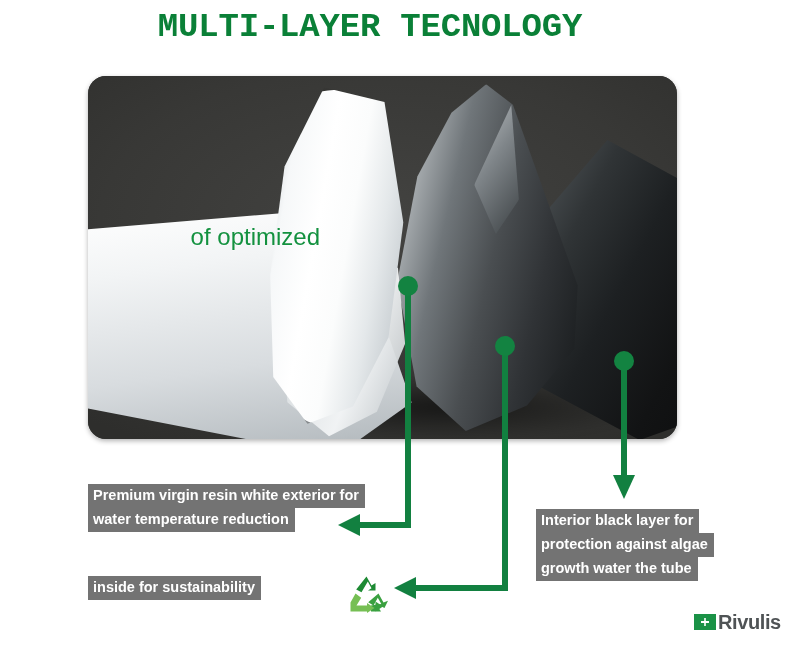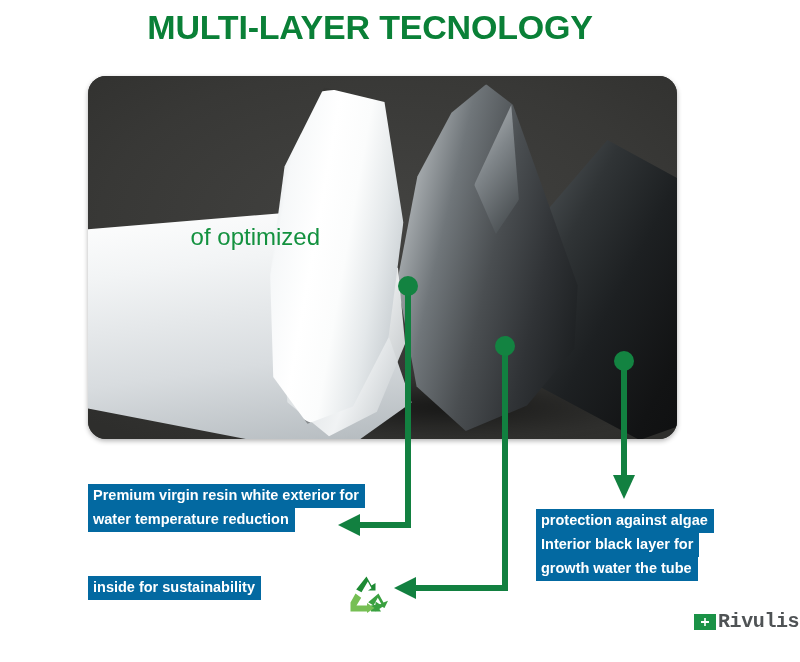--- a/index.html
+++ b/index.html
@@ -21,21 +21,21 @@
   .page-title {
     position: absolute;
     left: 0;
     top: 8px;
     width: 740px;
     text-align: center;
     font-size: 34px;
     font-weight: bold;
     letter-spacing: -0.2px;
     color: #0a8037;
-    font-family: Liberation Sans, sans-serif;
+    font-family: Liberation Mono, monospace;
   }
 
   
   .photo-panel {
     position: absolute;
     left: 88px;
     top: 76px;
     width: 589px;
     height: 363px;
     border-radius: 18px;
@@ -157,21 +157,21 @@
   .callout {
     position: absolute;
     font-family: "Liberation Sans", sans-serif;
     font-size: 14.5px;
     font-weight: bold;
     line-height: 21px;
     color: #ffffff;
   }
   .callout .line {
     display: table;
-    background: #0369a1;
+    background: #737373;
     padding: 1px 6px 2px 5px;
     white-space: nowrap;
   }
   #callout-premium { left: 88px; top: 484px; }
   #callout-recycled { left: 88px; top: 576px; }
   #callout-interior { left: 536px; top: 509px; }
 
   
   .connector {
     position: absolute;
@@ -207,21 +207,21 @@
   }
   .logo-mark::after {
     content: "";
     position: absolute;
     left: 7px; top: 4px;
     width: 8px; height: 8px;
     background: #ffffff;
     clip-path: polygon(40% 0%, 60% 0%, 60% 38%, 100% 38%, 100% 62%, 60% 62%, 60% 100%, 40% 100%, 40% 62%, 0% 62%, 0% 38%, 40% 38%);
   }
   .logo-text {
-    font-family: Liberation Mono, monospace;
+    font-family: Liberation Sans, sans-serif;
     font-size: 20px;
     font-weight: bold;
     color: #4f5355;
     letter-spacing: -0.4px;
     line-height: 20px;
   }
 </style>
 </head>
 <body>
 
@@ -266,22 +266,22 @@
 <div class="callout" id="callout-premium">
   <div class="line">Premium virgin resin white exterior for</div>
   <div class="line">water temperature reduction</div>
 </div>
 
 <div class="callout" id="callout-recycled">
   <div class="line">inside for sustainability</div>
 </div>
 
 <div class="callout" id="callout-interior">
+  <div class="line">Interior black layer for</div>
   <div class="line">protection against algae</div>
-  <div class="line">Interior black layer for</div>
   <div class="line">growth water the tube</div>
 </div>
 
 <svg class="recycle-icon" viewBox="0 0 48 48" xmlns="http://www.w3.org/2000/svg">
 
   <path d="M19.5,4.5 L24.5,13.5 L28.5,11 L28.5,18.5 L21,18.5 L24.5,16.3 L20.8,9.6
            L14.5,20.2 L9.2,17.4 Z" fill="#1d8a33" transform="translate(2,0)"></path>
 
   <path d="M33.5,20.5 L38.5,29.5 L43,27.8 L39.5,35 L32.5,31.5 L36.3,31.0 L32.8,24.8
            L28.5,32.5 L23.2,29.3 Z" fill="#3aa140" transform="translate(0,1)"></path>

